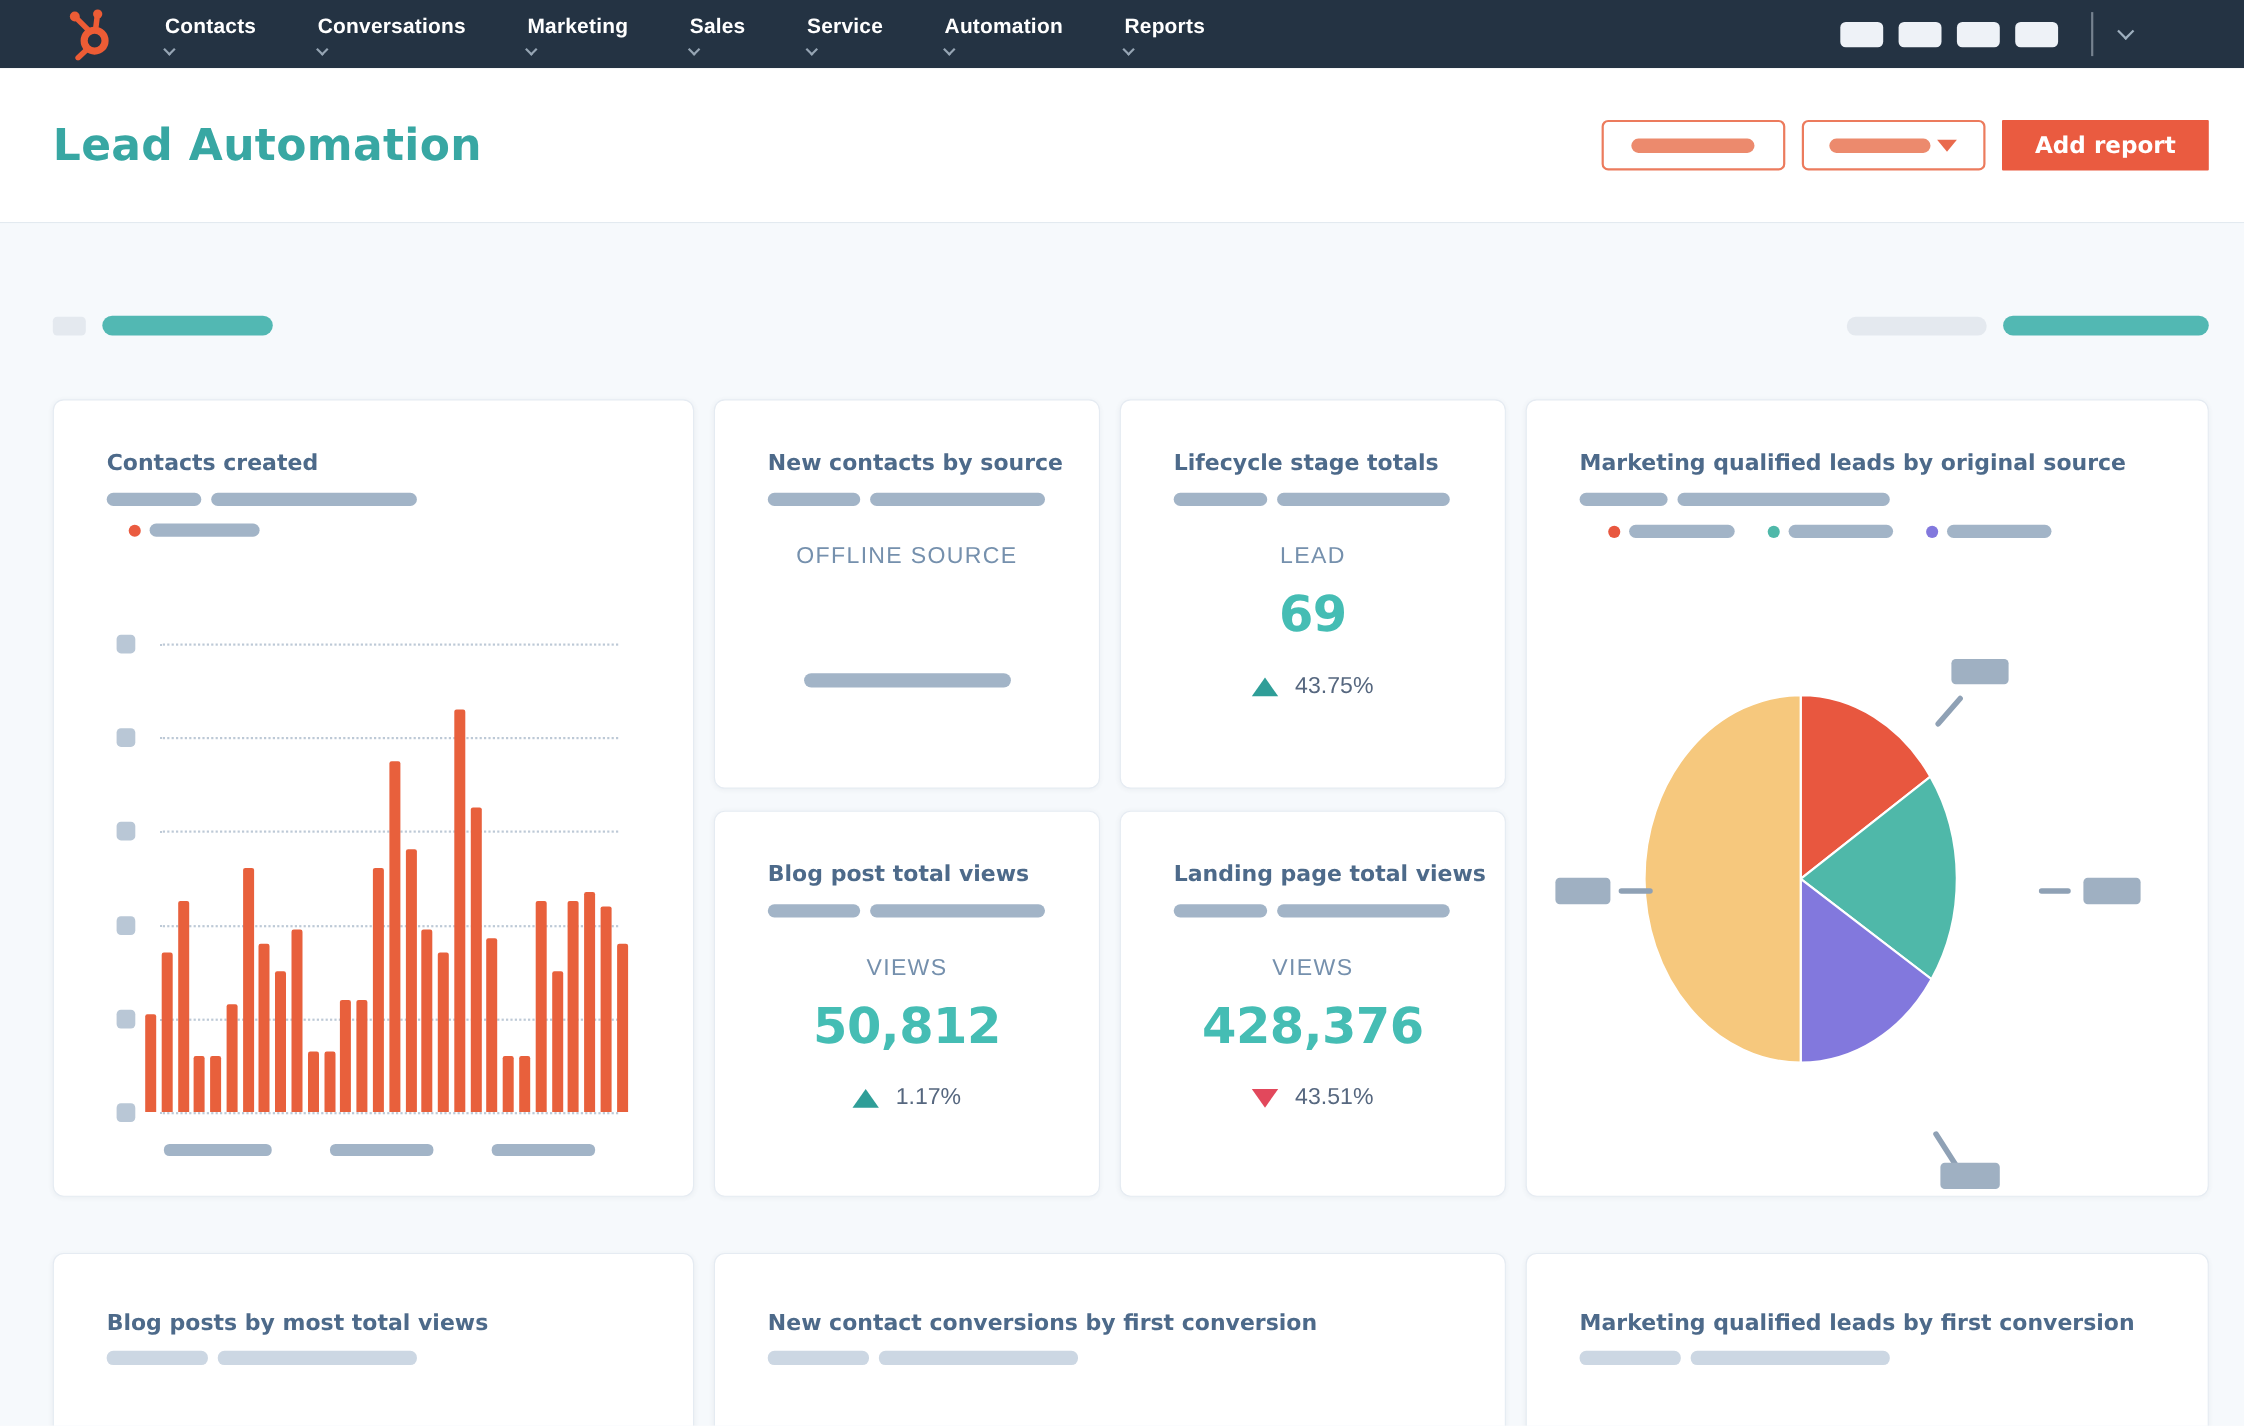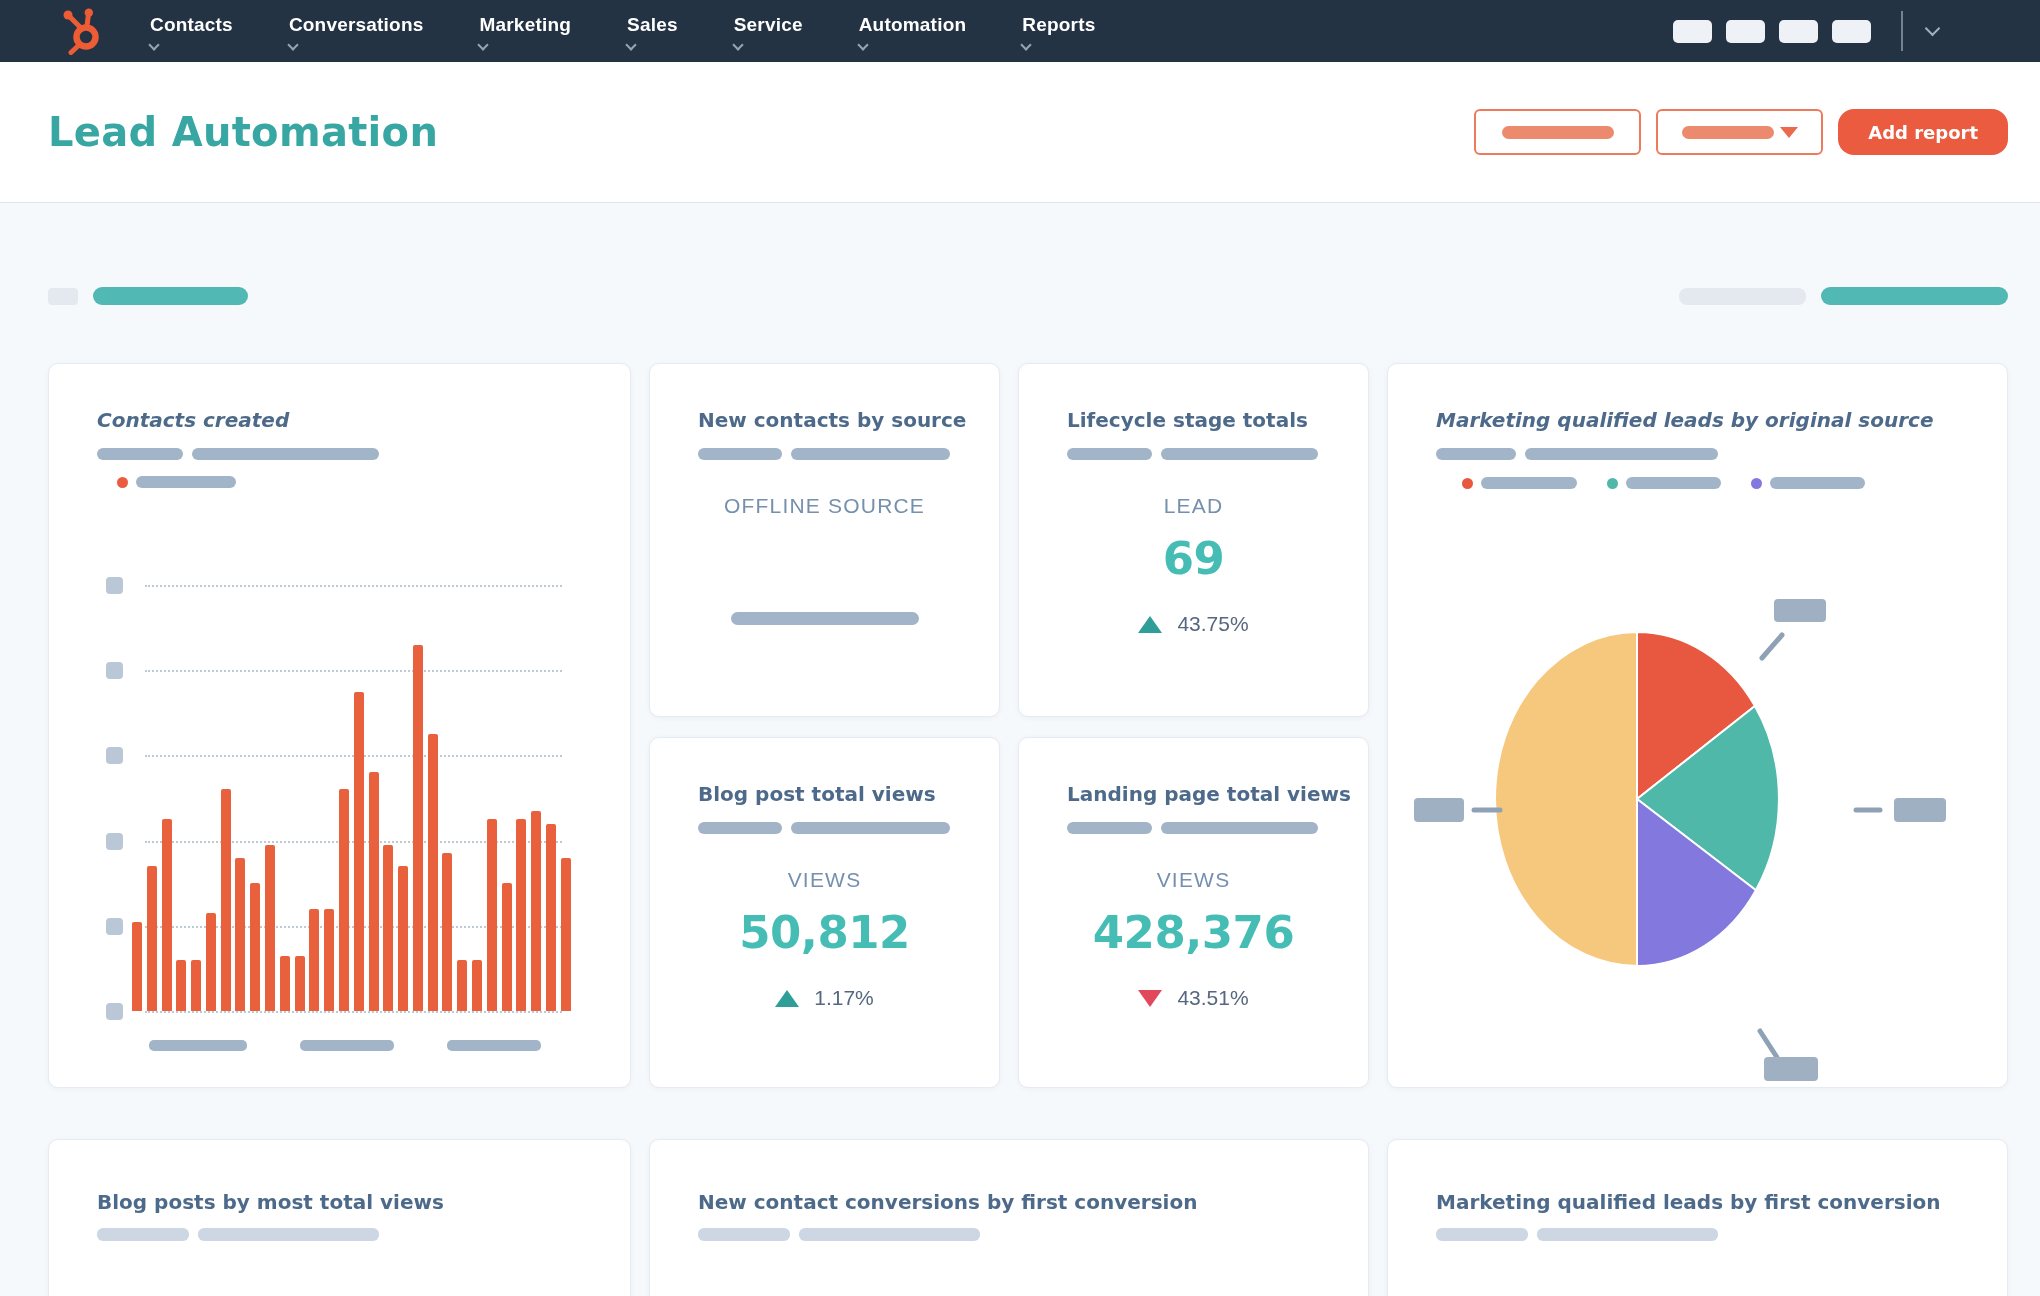--- a/index.html
+++ b/index.html
@@ -36,40 +36,40 @@
     font-family:"DejaVu Sans",sans-serif;font-size:40px;font-weight:600;color:var(--teal-dark);letter-spacing:.3px;}
   .header-actions{position:absolute;right:32px;top:50%;transform:translateY(-50%);
     display:flex;align-items:center;gap:15px;}
   .btn-outline{width:167px;height:46px;border:2px solid var(--orange-border);border-radius:6px;
     background:#fff;display:flex;align-items:center;justify-content:center;gap:6px;cursor:pointer;}
   .btn-outline .pill{height:13px;border-radius:7px;background:var(--orange-soft);}
   .btn-outline .pill.w1{width:112px;}
   .btn-outline .pill.w2{width:92px;}
   .tri-dn-orange{width:0;height:0;border-left:9px solid transparent;border-right:9px solid transparent;
     border-top:11px solid #e96a4d;}
-  .btn-solid{height:46px;padding:0 30px;border:none;border-radius:16px;background:var(--orange);
-    color:#ffffff;font-size:18px;font-weight:700;cursor:pointer;font-family:"DejaVu Sans",sans-serif;}
+  .btn-solid{height:46px;padding:0 30px;border:none;border-radius:1px;background:var(--orange);
+    color:#ffffff;font-size:21px;font-weight:700;cursor:pointer;font-family:"DejaVu Sans",sans-serif;}
 
   
   .content{position:absolute;top:203px;left:0;width:2040px;height:1093px;background:var(--bg);}
   .filter-row{position:absolute;top:84px;left:48px;right:32px;display:flex;justify-content:space-between;}
   .filter-left,.filter-right{display:flex;align-items:center;gap:15px;}
   .chip-faint{width:30px;height:17px;border-radius:4px;background:var(--ph-faint);}
   .bar-faint{width:127px;height:17px;border-radius:8px;background:var(--ph-faint);}
   .bar-teal-a{width:155px;height:18px;border-radius:9px;background:var(--teal-bar);}
   .bar-teal-b{width:187px;height:18px;border-radius:9px;background:var(--teal-bar);}
 
   .dash-grid{position:absolute;left:48px;top:160px;display:grid;
     grid-template-columns:583px 351px 351px 621px;grid-template-rows:354px 351px;
     column-gap:18px;row-gap:20px;}
   .bottom-grid{position:absolute;left:48px;top:936px;display:grid;
     grid-template-columns:583px 720px 621px;column-gap:18px;grid-template-rows:360px;}
   .card{position:relative;background:#ffffff;border:1px solid var(--card-border);border-radius:10px;
     box-shadow:0 1px 5px rgba(45,62,80,.06);}
-  .span2{grid-row:1/3;font-style:italic;}
+  .span2{grid-row:1/3;}
   .card-title{position:absolute;left:48px;top:44px;font-family:"DejaVu Sans",sans-serif;
     font-size:20px;font-weight:700;color:var(--slate);}
   .ph-row{position:absolute;left:48px;top:84px;display:flex;gap:9px;}
   .ph{height:12px;border-radius:6px;background:var(--ph-dark);}
   .ph.light{background:var(--ph-light);height:13px;}
   .legend-row{position:absolute;left:68px;top:112px;display:flex;align-items:center;gap:8px;}
   .legend-row .gap{width:14px;}
   .dot{width:11px;height:11px;border-radius:50%;}
   .legend-bar{width:100px;height:12px;border-radius:6px;background:var(--ph-dark);}
 

